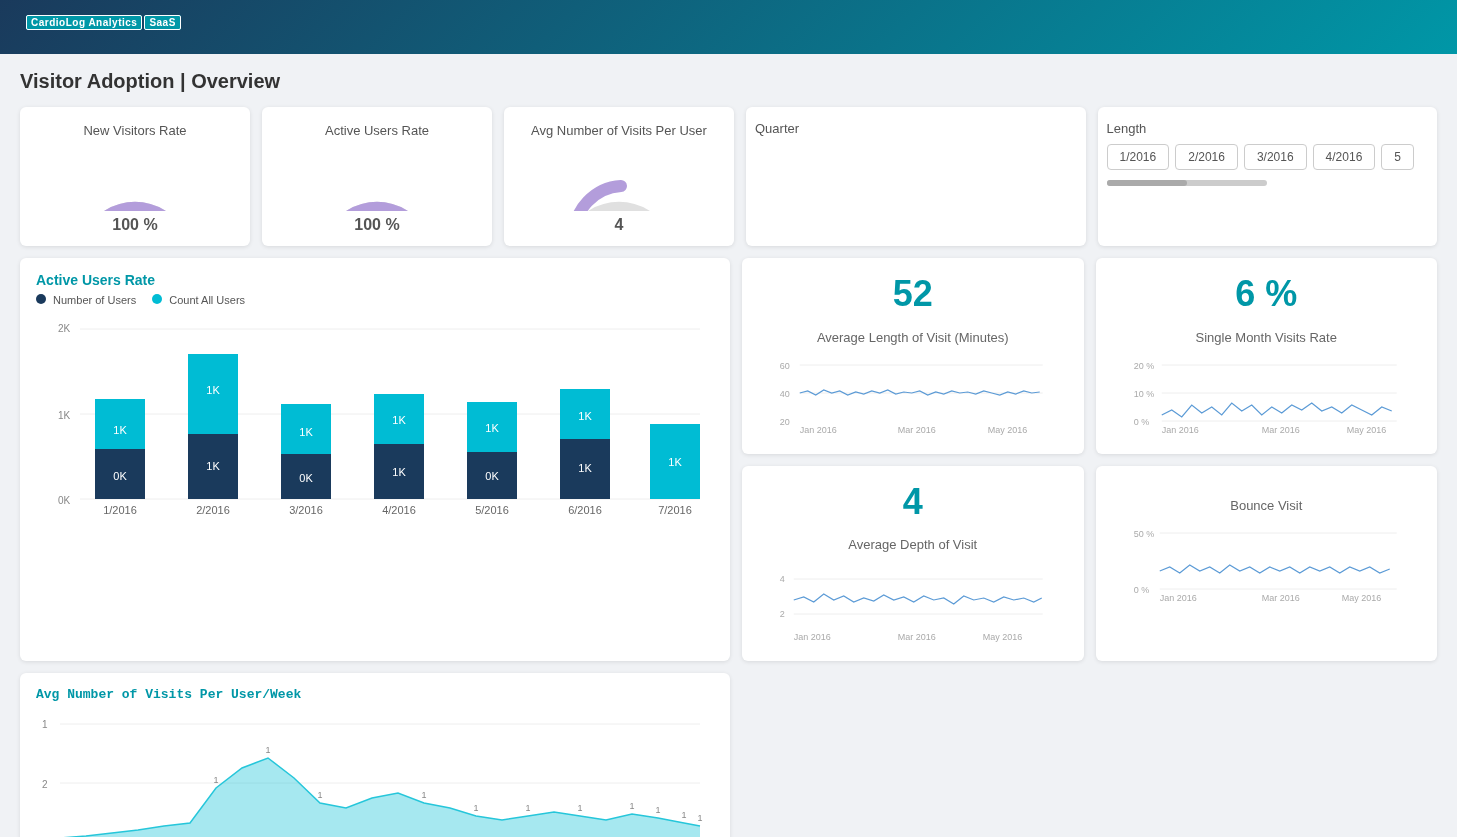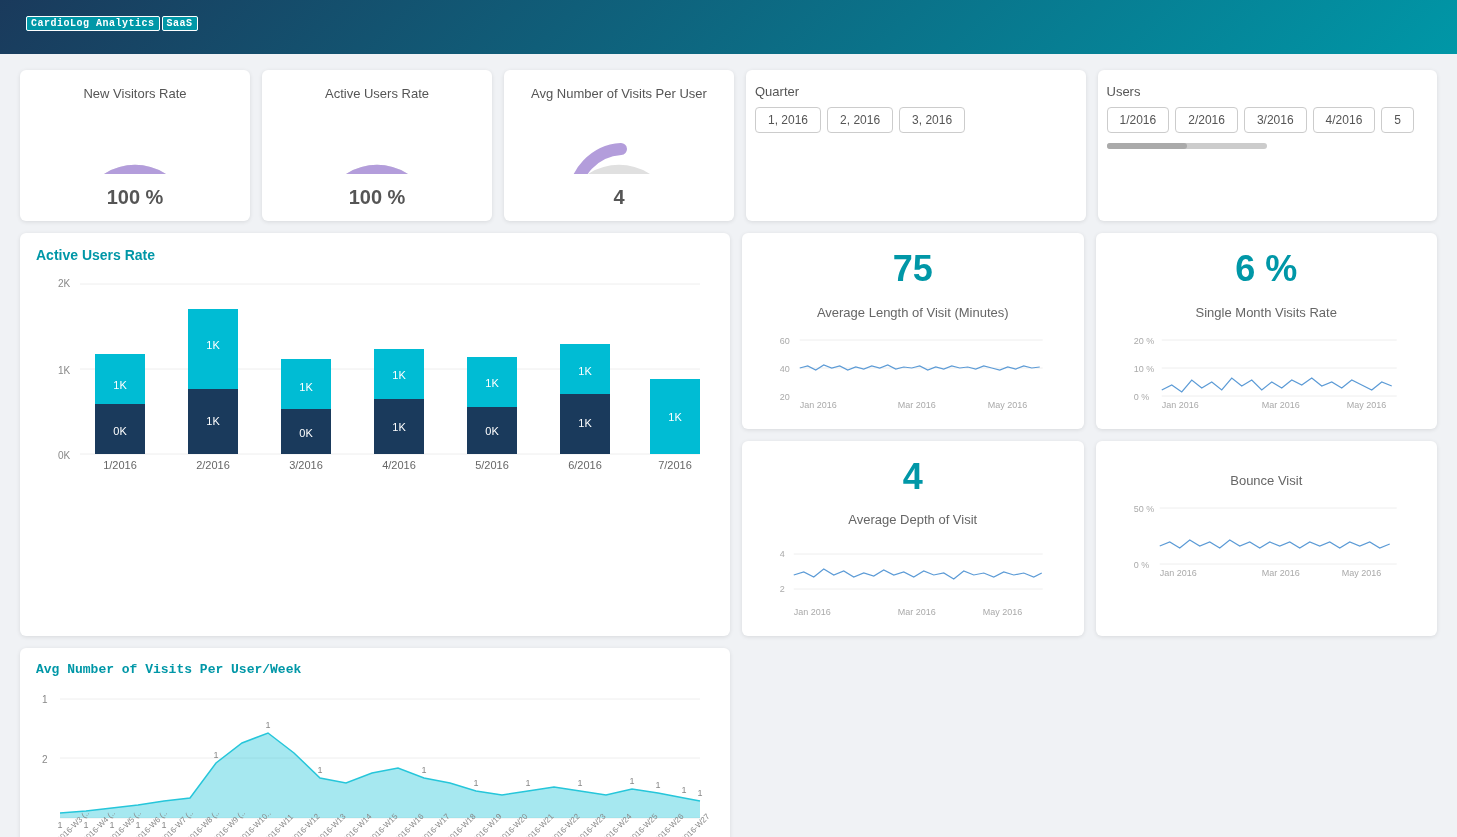--- a/index.html
+++ b/index.html
@@ -4,34 +4,34 @@
   <style>
     * { box-sizing: border-box; margin: 0; padding: 0; }
     body { font-family: 'Segoe UI', Arial, sans-serif; background: #f0f2f5; font-size: 13px; color: #333; }
 
     .header {
       background: linear-gradient(135deg, #1a3a5c 0%, #0097a7 100%);
       padding: 14px 24px;
       display: flex; align-items: center;
     }
     .header-title { color: white; font-size: 22px; font-weight: 600; letter-spacing: 0.5px; }
-    .header-title span { font-size: 10px; background: #0097a7; border: 1px solid white; color: white; padding: 1px 4px; border-radius: 2px; margin-left: 2px; vertical-align: super; font-family: Liberation Mono, monospace; }
+    .header-title span { font-size: 10px; background: #0097a7; border: 1px solid white; color: white; padding: 1px 4px; border-radius: 2px; margin-left: 2px; vertical-align: super; }
 
     .page-content { padding: 16px 20px; }
     .page-title { font-size: 20px; font-weight: 600; color: #333; margin-bottom: 14px; }
 
     .top-row { display: flex; gap: 12px; margin-bottom: 12px; }
     .card { background: white; border-radius: 6px; box-shadow: 0 1px 4px rgba(0,0,0,0.1); }
 
     
     .kpi-card { flex: 0 0 230px; padding: 16px 12px 12px; text-align: center; min-height: 130px; }
     .kpi-title { font-size: 13px; color: #555; margin-bottom: 8px; }
     .gauge-container { position: relative; width: 120px; height: 65px; margin: 0 auto; overflow: hidden; }
     .gauge-container svg { width: 120px; height: 120px; }
-    .gauge-value { font-size: 20px; font-weight: 600; color: #555; margin-top: 12px; }
+    .gauge-value { font-size: 16px; font-weight: 600; color: #555; margin-top: 5px; }
 
     
     .filter-card { flex: 1; padding: 14px 9px; }
     .filter-label { font-size: 13px; color: #555; margin-bottom: 8px; }
     .filter-buttons { display: flex; gap: 6px; flex-wrap: wrap; }
     .filter-btn { border: 1px solid #ccc; background: white; padding: 5px 12px; border-radius: 4px; font-size: 12px; color: #555; cursor: pointer; }
     .filter-scroll { width: 160px; height: 6px; background: #ccc; border-radius: 3px; margin-top: 10px; }
     .filter-scroll-thumb { width: 80px; height: 6px; background: #aaa; border-radius: 3px; }
 
     
@@ -60,20 +60,21 @@
 </head>
 <body>
 
 <div class="header">
   <span class="header-title">
     <span>CardioLog Analytics</span><span>SaaS</span>
   </span>
 </div>
 
 <div class="page-content">
+  <div class="page-title">Visitor Adoption | Overview</div>
 
   <div class="top-row">
 
     <div class="card kpi-card">
       <div class="kpi-title">New Visitors Rate</div>
       <div class="gauge-container">
         <svg viewBox="0 0 120 70">
           <path d="M15,65 A50,50 0 0,1 105,65" fill="none" stroke="#e0e0e0" stroke-width="12" stroke-linecap="round"></path>
           <path d="M15,65 A50,50 0 0,1 105,65" fill="none" stroke="#b39ddb" stroke-width="12" stroke-linecap="round"></path>
         </svg>
@@ -98,47 +99,52 @@
         <svg viewBox="0 0 120 70">
           <path d="M15,65 A50,50 0 0,1 105,65" fill="none" stroke="#e0e0e0" stroke-width="12" stroke-linecap="round"></path>
           <path d="M15,65 A50,50 0 0,1 62,15" fill="none" stroke="#b39ddb" stroke-width="12" stroke-linecap="round"></path>
         </svg>
       </div>
       <div class="gauge-value">4</div>
     </div>
 
     <div class="card filter-card">
       <div class="filter-label">Quarter</div>
-      <div class="filter-buttons">
-        <button class="filter-btn">1, 2016</button>
-        <button class="filter-btn">2, 2016</button>
-        <button class="filter-btn">3, 2016</button>
-      </div>
     </div>
 
     <div class="card filter-card">
-      <div class="filter-label">Users</div>
+      <div class="filter-label">Length</div>
       <div class="filter-buttons">
         <button class="filter-btn">1/2016</button>
         <button class="filter-btn">2/2016</button>
         <button class="filter-btn">3/2016</button>
         <button class="filter-btn">4/2016</button>
         <button class="filter-btn">5</button>
       </div>
       <div class="filter-scroll">
         <div class="filter-scroll-thumb"></div>
       </div>
     </div>
 
   </div>
 
   <div class="main-row">
 
     <div class="card chart-card left-col">
       <div class="chart-title">Active Users Rate</div>
+      <div class="chart-legend">
+        <span>
+          <span class="legend-dot" style="background:#1a3a5c;"></span>
+          <span>Number of Users</span>
+        </span>
+        <span>
+          <span class="legend-dot" style="background:#00bcd4;"></span>
+          <span>Count All Users</span>
+        </span>
+      </div>
       <svg width="100%" height="220" viewBox="0 0 670 220">
 
         <text x="18" y="18" class="y-axis-label" font-size="11" fill="#888">2K</text>
         <text x="18" y="105" class="y-axis-label" font-size="11" fill="#888">1K</text>
         <text x="18" y="190" class="y-axis-label" font-size="11" fill="#888">0K</text>
 
         <line x1="40" y1="15" x2="660" y2="15" stroke="#eee" stroke-width="1"></line>
         <line x1="40" y1="100" x2="660" y2="100" stroke="#eee" stroke-width="1"></line>
         <line x1="40" y1="185" x2="660" y2="185" stroke="#eee" stroke-width="1"></line>
 
@@ -181,21 +187,21 @@
         <rect x="610" y="110" width="50" height="75" fill="#00bcd4"></rect>
         <text x="635" y="152" font-size="11" fill="white" text-anchor="middle">1K</text>
         <text x="635" y="200" font-size="11" fill="#666" text-anchor="middle">7/2016</text>
       </svg>
     </div>
 
     <div class="right-col">
       <div class="right-pair">
 
         <div class="card stat-card right-stat">
-          <div class="stat-big-number">75</div>
+          <div class="stat-big-number">52</div>
           <div class="stat-label">Average Length of Visit (Minutes)</div>
           <svg width="100%" height="80" viewBox="0 0 270 80">
             <text x="2" y="14" font-size="9" fill="#aaa">60</text>
             <text x="2" y="42" font-size="9" fill="#aaa">40</text>
             <text x="2" y="70" font-size="9" fill="#aaa">20</text>
             <line x1="22" y1="10" x2="265" y2="10" stroke="#eee" stroke-width="1"></line>
             <line x1="22" y1="38" x2="265" y2="38" stroke="#eee" stroke-width="1"></line>
             <polyline fill="none" stroke="#5c9bd6" stroke-width="1.2" points="22,38 30,36 38,40 46,35 54,38 62,36 70,40 78,37 86,39 94,36 102,38 110,35 118,39 126,37 134,38 142,36 150,40 158,37 166,39 174,36 182,38 190,37 198,39 206,36 214,38 222,40 230,37 238,39 246,36 254,38 262,37"></polyline>
             <text x="22" y="78" font-size="9" fill="#aaa">Jan 2016</text>
             <text x="120" y="78" font-size="9" fill="#aaa">Mar 2016</text>

